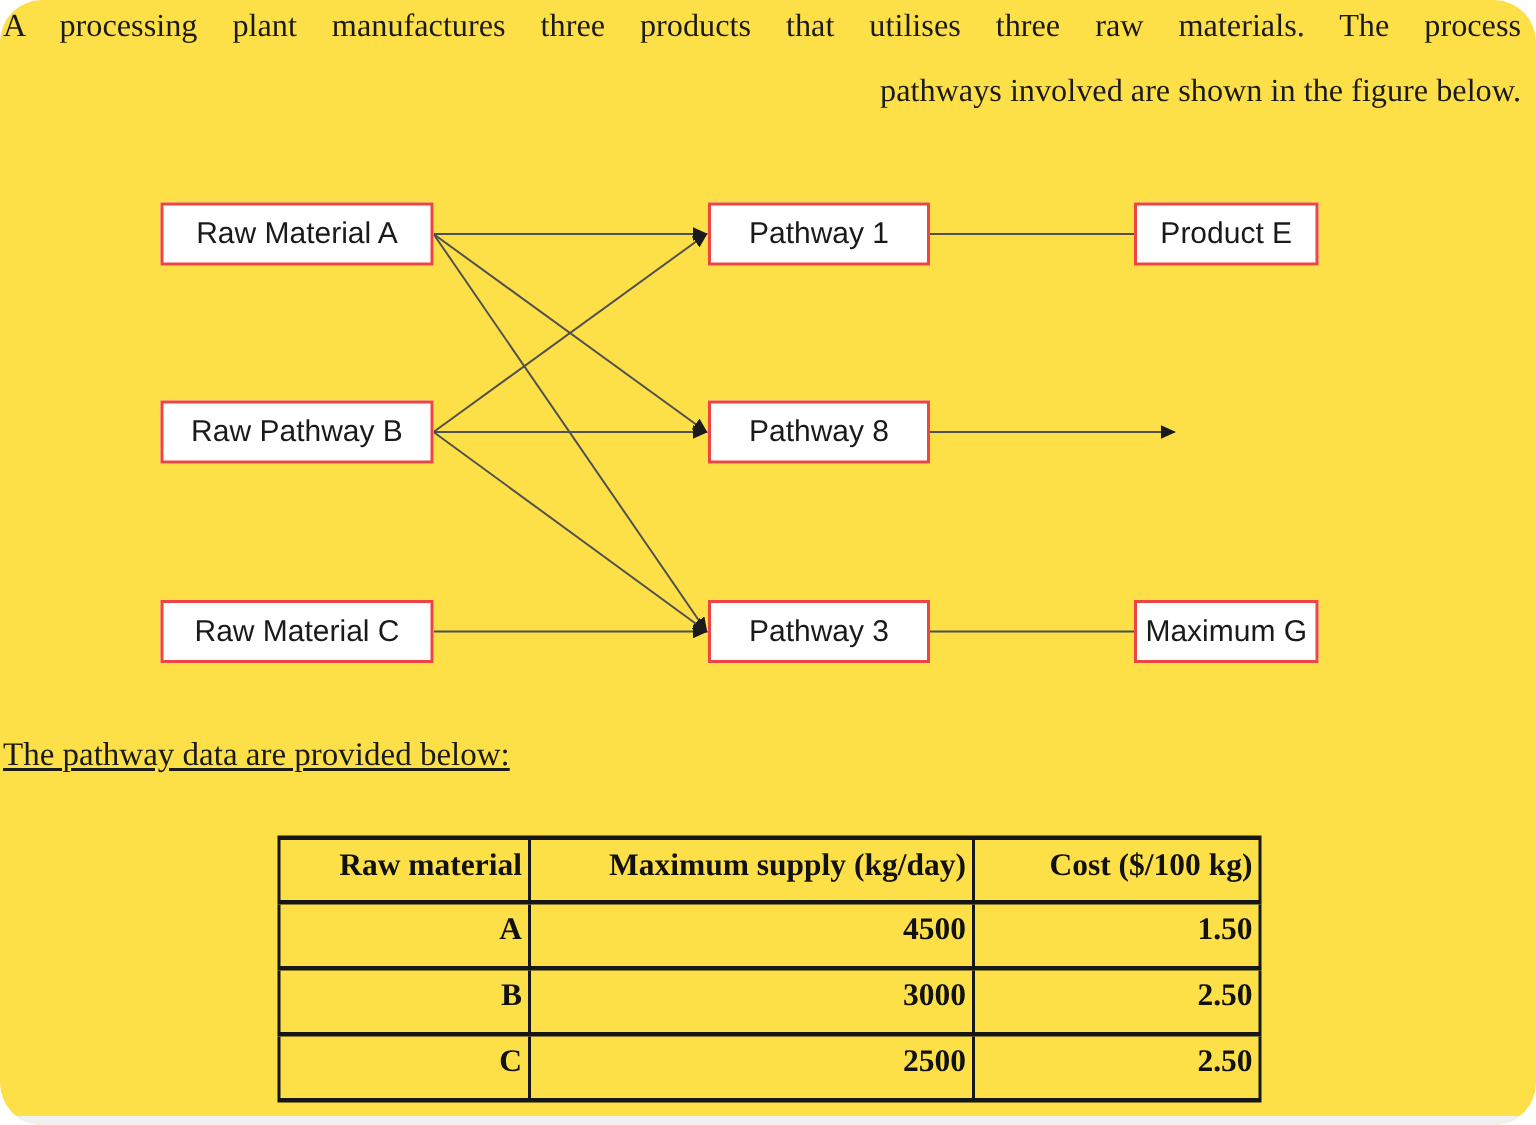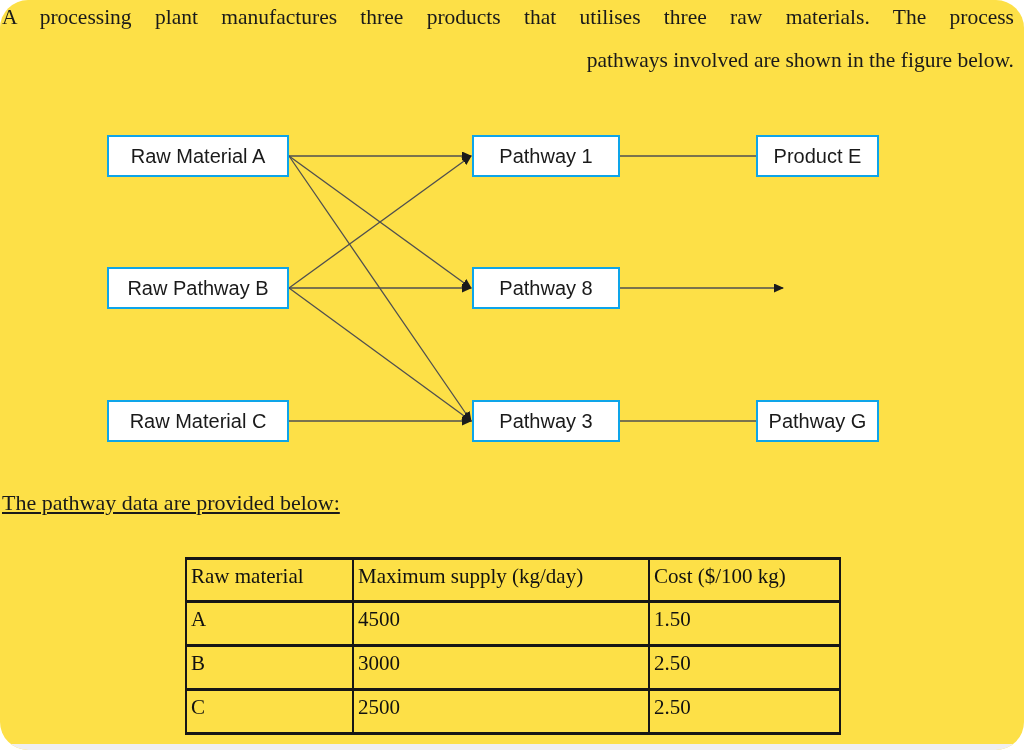--- a/index.html
+++ b/index.html
@@ -30,21 +30,21 @@
   .connectors {
     position: absolute;
     left: 0; top: 0;
     z-index: 1;
     pointer-events: none;
   }
   .node {
     position: absolute;
     box-sizing: border-box;
     height: 42px;
-    border: 2px solid #0ea5e9;
+    border: 2px solid #ef4444;
     background: #ffffff;
     display: flex;
     align-items: center;
     justify-content: center;
     font-family: "Liberation Sans", "DejaVu Sans", sans-serif;
     font-size: 20px;
     color: #1a1a1a;
     z-index: 2;
     white-space: nowrap;
   }
@@ -74,24 +74,24 @@
     table-layout: fixed;
     font-size: 21px;
     color: #111111;
     z-index: 2;
   }
   table.data th, table.data td {
     border-left: 2px solid #161616;
     border-right: 2px solid #161616;
     border-top: 3px solid #161616;
     border-bottom: 3px solid #161616;
-    text-align: left;
+    text-align: right;
     vertical-align: top;
     padding: 4px 4px 0 4px;
-    font-weight: normal;
+    font-weight: bold;
     overflow: hidden;
   }
   table.data tr.head  th { height: 36px; }
   table.data tr.body td { height: 37px; }
 
   .bottom-strip {
     position: absolute;
     left: 0;
     bottom: 0;
     width: 100%;
@@ -127,21 +127,21 @@
       <line x1="602" y1="421" x2="783" y2="421" stroke="#4f4f4f" stroke-width="1.3" marker-end="url(#arrow)"></line>
     </svg>
 
   <div class="node col-raw row-1">Raw Material A</div>
   <div class="node col-raw row-2">Raw Pathway B</div>
   <div class="node col-raw row-3">Raw Material C</div>
   <div class="node col-path row-1">Pathway 1</div>
   <div class="node col-path row-2">Pathway 8</div>
   <div class="node col-path row-3">Pathway 3</div>
   <div class="node col-prod row-1">Product E</div>
-  <div class="node col-prod row-3">Pathway G</div>
+  <div class="node col-prod row-3">Maximum G</div>
 
   <div class="table-intro">The pathway data are provided below:</div>
 
   <table class="data">
     <colgroup>
       <col style="width:167px">
       <col style="width:296px">
       <col style="width:191px">
     </colgroup>
     <tbody>

